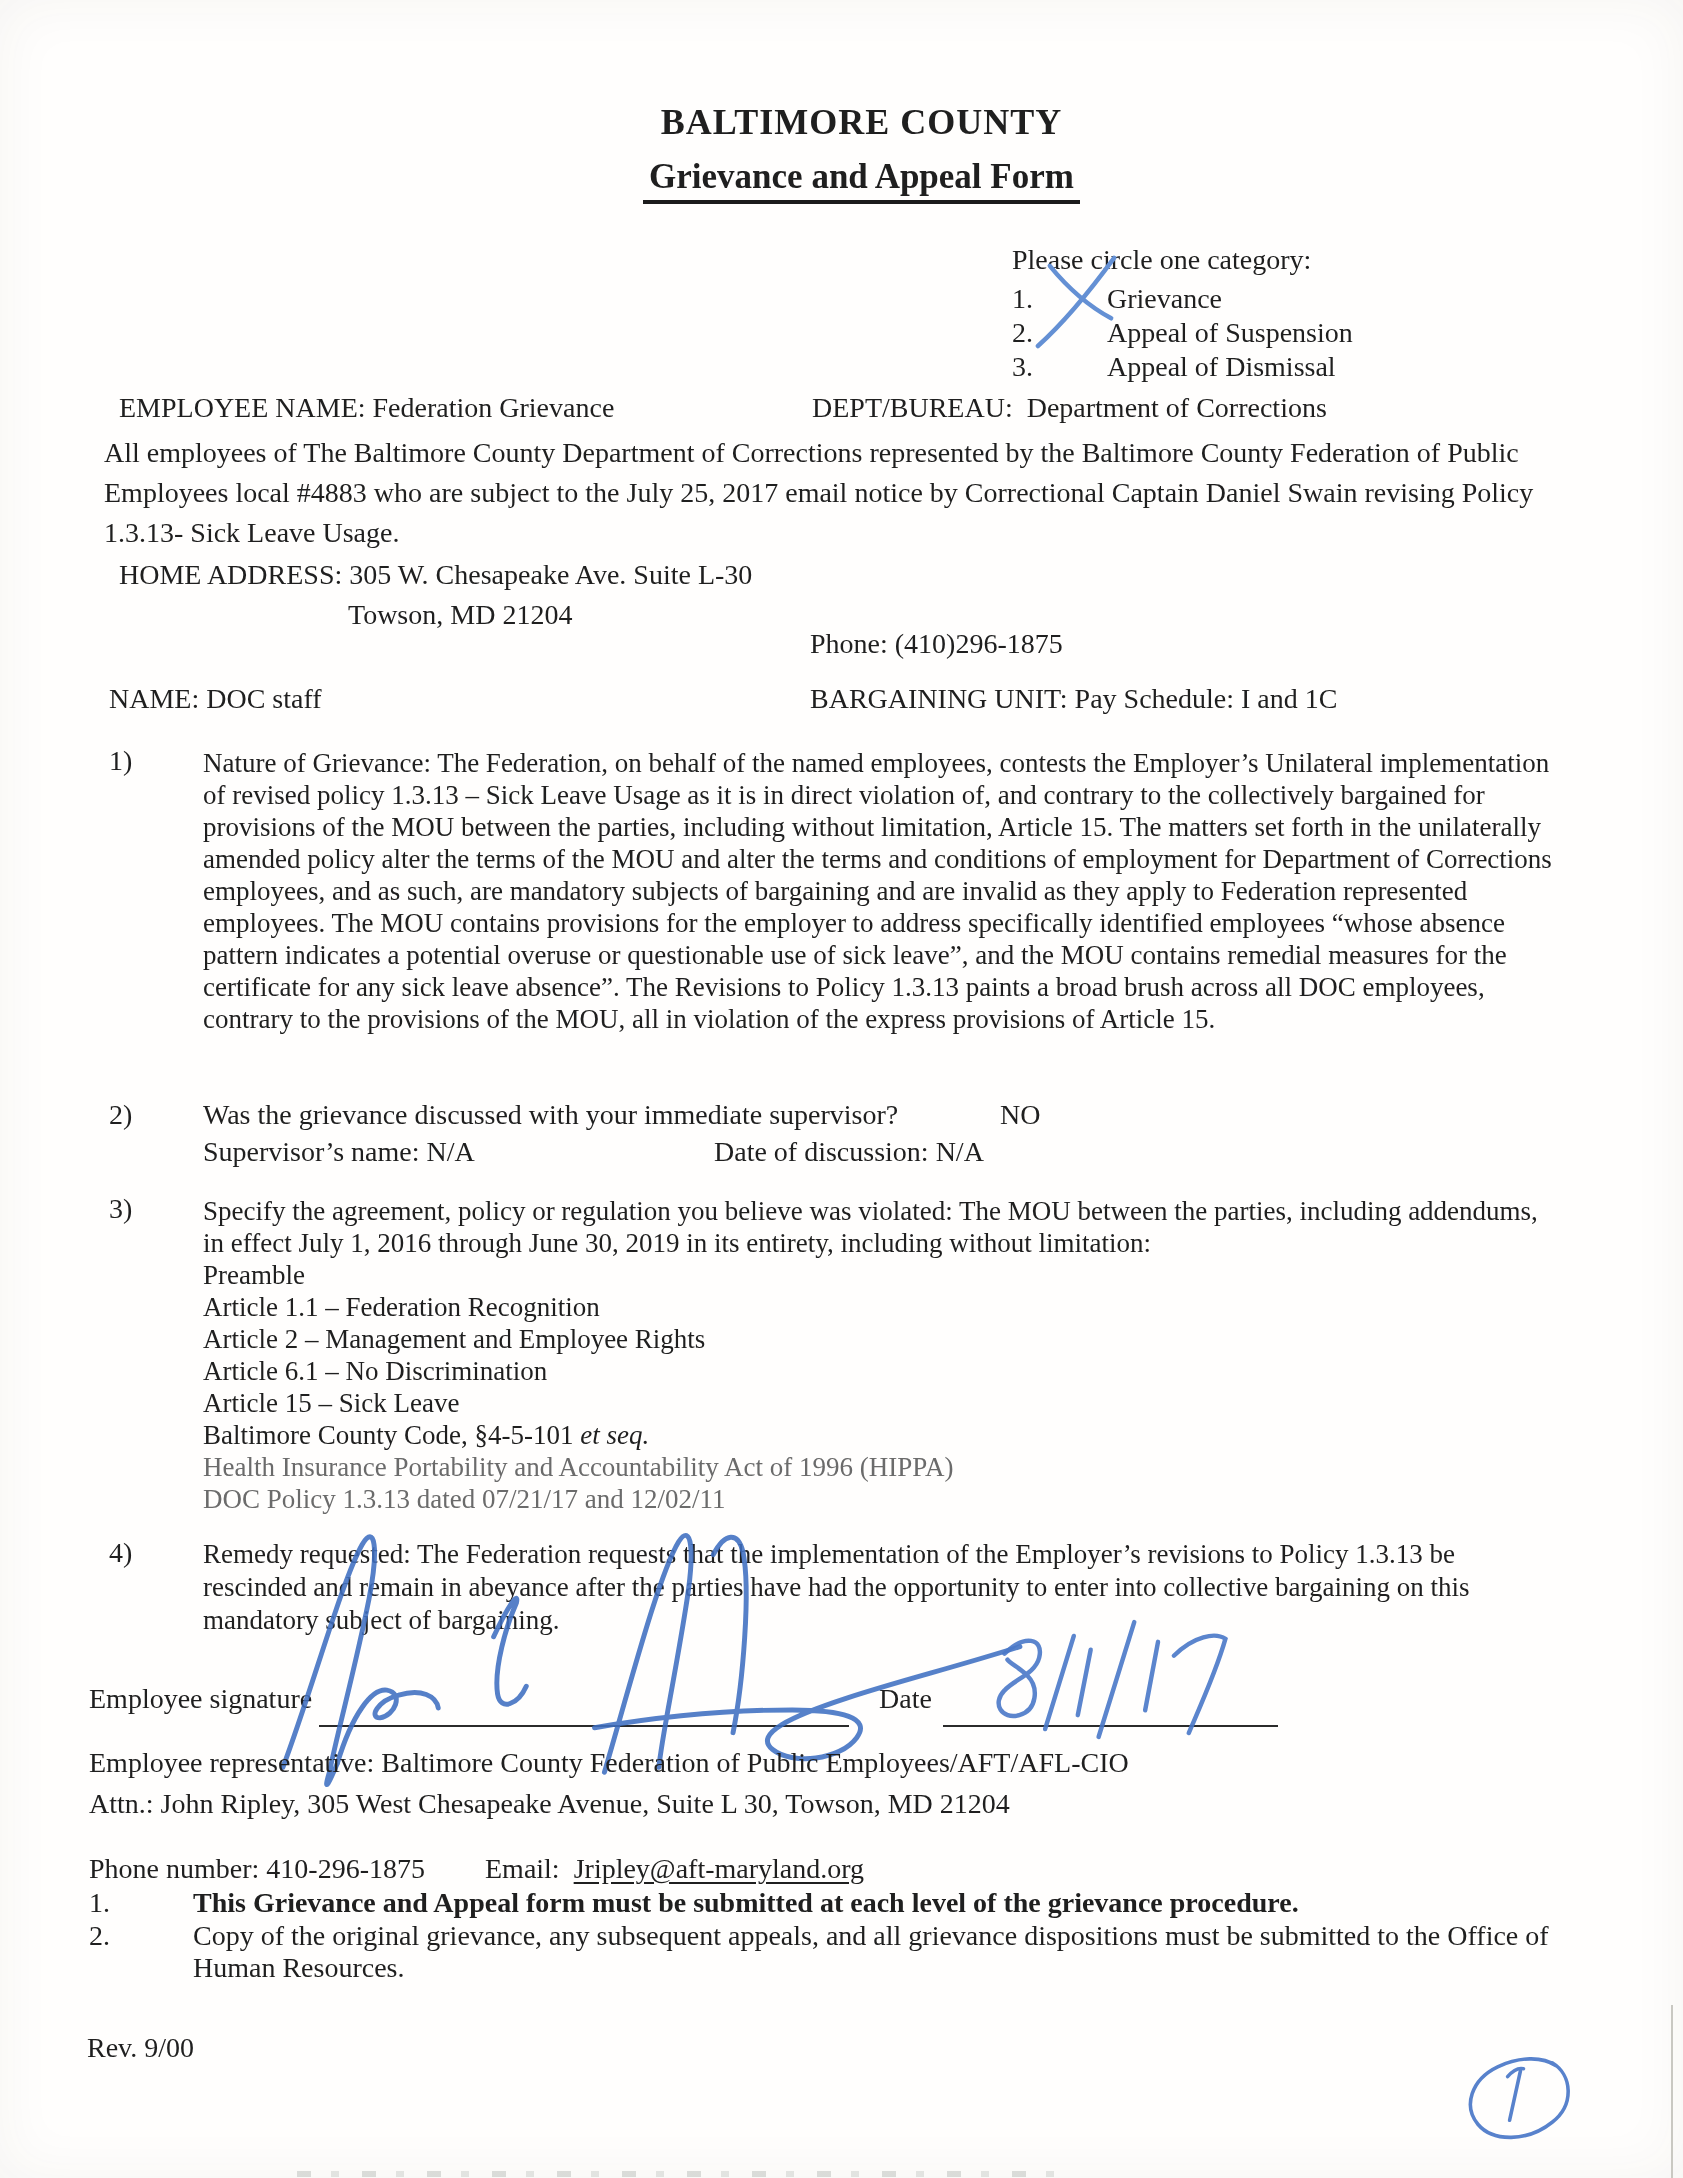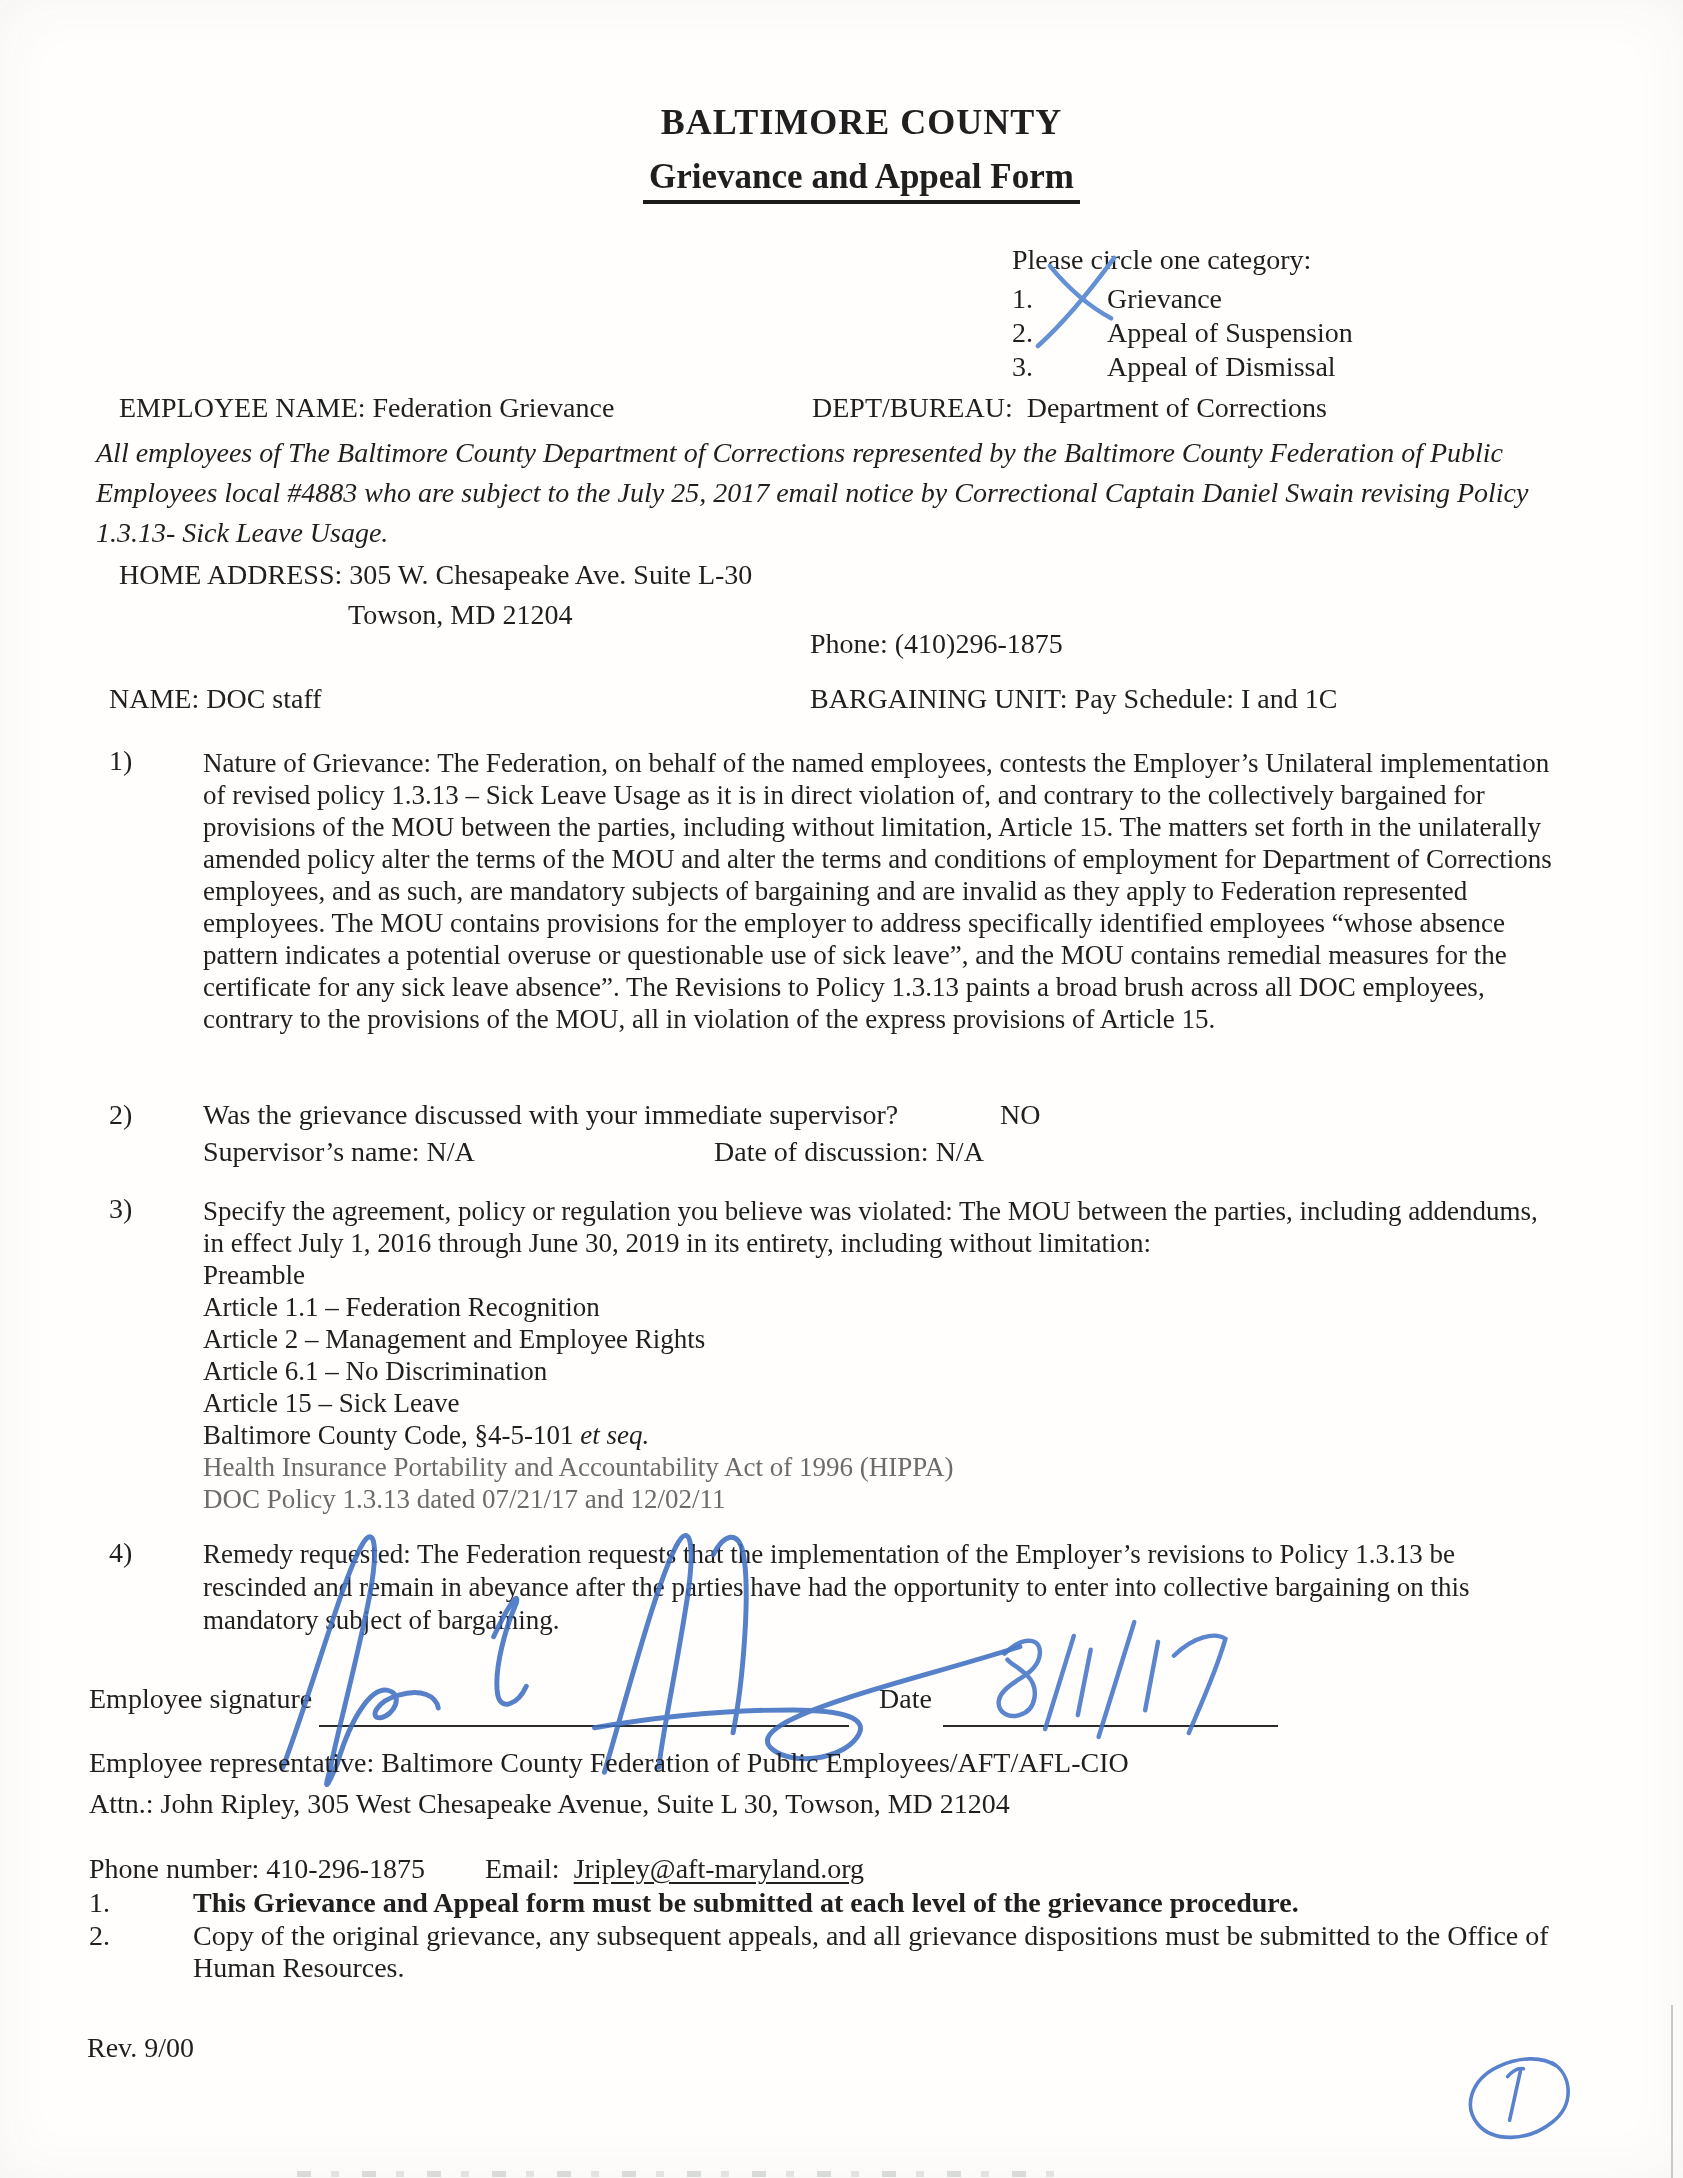--- a/index.html
+++ b/index.html
@@ -70,21 +70,21 @@
     <path d="M 20,16 C 38,38 58,56 82,69" fill="none" stroke="#6490d4" stroke-width="4.5" stroke-linecap="round"></path>
   </svg>
 
   <div class="abs fieldline" style="left:812px; top:392px;">
     <span>DEPT/BUREAU:</span>&nbsp;&nbsp;<span>Department of Corrections</span>
   </div>
   <div class="abs fieldline" style="left:119px; top:392px;">
     <span>EMPLOYEE NAME:</span>&nbsp;<span>Federation Grievance</span>
   </div>
 
-  <div class="abs fieldline" style="left:96px; top:433px; line-height:40px;font-style:italic;">
+  <div class="abs fieldline" style="left:104px; top:433px; line-height:40px;">
     <div>All employees of The Baltimore County Department of Corrections represented by the Baltimore County Federation of Public</div>
     <div>Employees local #4883 who are subject to the July 25, 2017 email notice by Correctional Captain Daniel Swain revising Policy</div>
     <div>1.3.13- Sick Leave Usage.</div>
   </div>
 
   <div class="abs fieldline" style="left:119px; top:559px;text-align:center;">
     <span>HOME ADDRESS:</span>&nbsp;<span>305 W. Chesapeake Ave. Suite L-30</span>
   </div>
   <div class="abs fieldline" style="left:348px; top:599px;">Towson, MD 21204</div>
 

